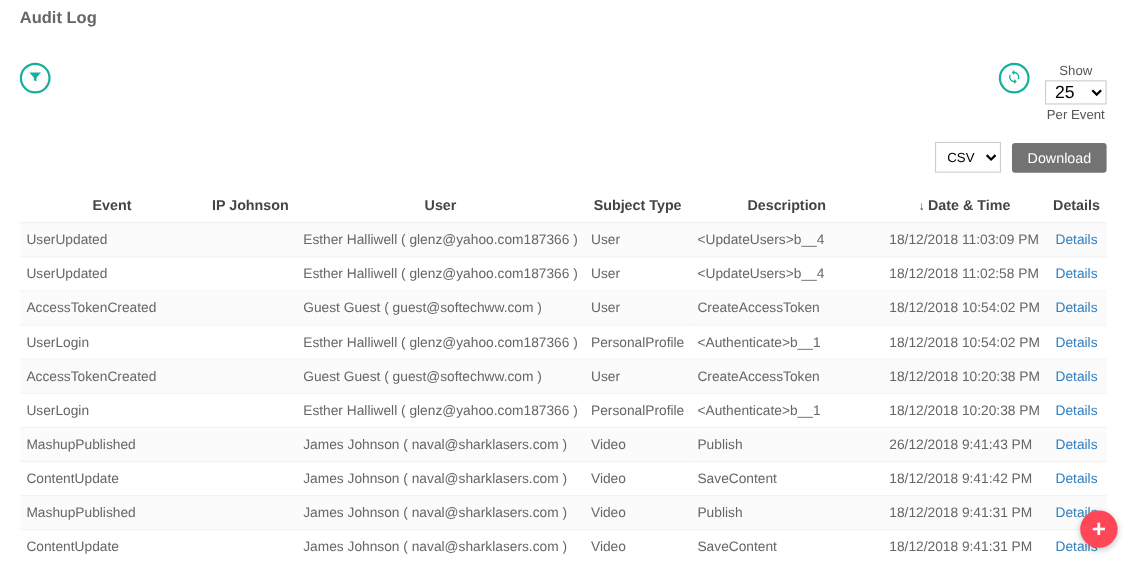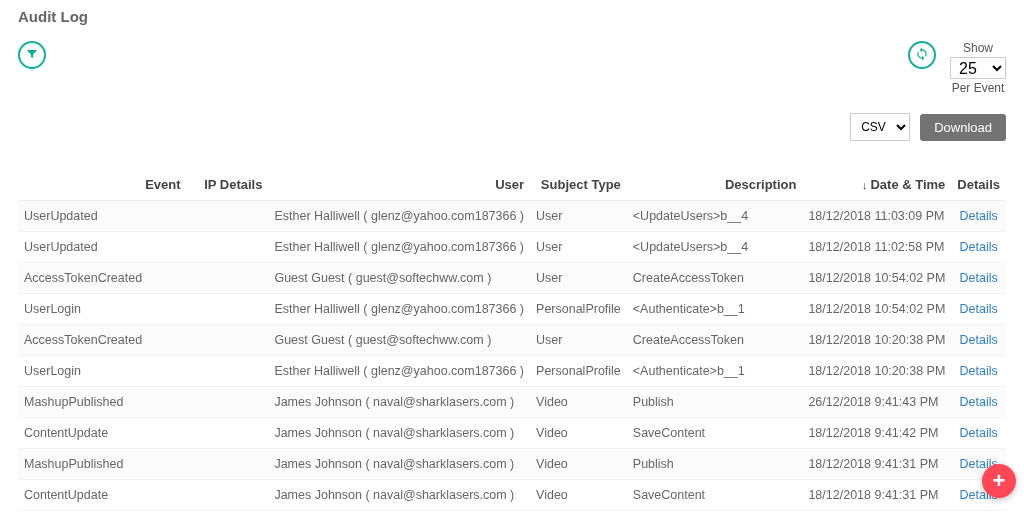--- a/index.html
+++ b/index.html
@@ -1,29 +1,29 @@
 <!DOCTYPE html>
 <html><head>
 <meta charset="utf-8">
 <style>
   * { box-sizing: border-box; margin: 0; padding: 0; }
   body { font-family: -apple-system, "Segoe UI", Arial, sans-serif; font-size: 13px; color: #555; background: #fff; padding: 8px 18px 0 18px; width: 1024px; }
-  .page-title { font-size: 15px; font-weight: 600; color: #666; margin-bottom: 16px; }
+  .page-title { font-size: 15px; font-weight: 600; color: #666; margin-bottom: 32px; }
   .toolbar { display: flex; align-items: flex-start; justify-content: space-between; margin-bottom: 18px; }
   .tb-left { display: flex; align-items: center; }
   .tb-right { display: flex; align-items: flex-start; gap: 14px; }
   .icon-btn { width: 28px; height: 28px; border: 2px solid #14b09b; border-radius: 50%; display: flex; align-items: center; justify-content: center; cursor: pointer; }
   .icon-btn svg { fill: #14b09b; }
   .show-block { display: flex; flex-direction: column; align-items: center; font-size: 12px; color: #555; gap: 2px; }
   .show-block select { width: 56px; height: 22px; font-size: 16px; border: 1px solid #ccc; background: #fff; padding: 0 4px; }
-  .export-row { display: flex; justify-content: flex-end; gap: 10px; margin-bottom: 28px; align-items: center; }
+  .export-row { display: flex; justify-content: flex-end; gap: 10px; margin-bottom: 14px; align-items: center; }
   .export-row select { width: 60px; height: 28px; border: 1px solid #ccc; background: #fff; font-size: 12px; padding: 0 6px; }
   .dl-btn { background: #737373; color: #fff; border: none; border-radius: 3px; padding: 6px 14px; font-size: 13px; cursor: pointer; }
   table { width: 100%; border-collapse: collapse; }
-  thead th { text-align: right; font-weight: 600; font-size: 13px; color: #444; padding: 8px 6px; border-bottom: 1px solid #eee; }
+  thead th { text-align: center; font-weight: 600; font-size: 13px; color: #444; padding: 8px 6px; border-bottom: 1px solid #eee; }
   tbody td { padding: 8px 6px; border-bottom: 1px solid #f3f3f3; color: #666; font-size: 12.5px; white-space: nowrap; }
   tbody tr:nth-child(odd) { background: #fbfbfb; }
   .sort-arrow { font-size: 11px; margin-right: 3px; }
   .details-link { color: #2f7fc1; cursor: pointer; }
   .col-event { width: 180px; }
   .col-ip { width: 90px; }
   .col-user { width: 240px; }
   .col-subject { width: 96px; }
   .col-desc { width: 190px; }
   .col-date { width: 140px; }
@@ -67,21 +67,21 @@
   <select>
     <option>CSV</option>
   </select>
   <button class="dl-btn">Download</button>
 </div>
 
 <table>
   <thead>
     <tr>
       <th class="col-event">Event</th>
-      <th class="col-ip">IP Details</th>
+      <th class="col-ip">IP Johnson</th>
       <th class="col-user">User</th>
       <th class="col-subject">Subject Type</th>
       <th class="col-desc">Description</th>
       <th class="col-date">
         <span class="sort-arrow">↓</span><span>Date &amp; Time</span>
       </th>
       <th class="col-details">Details</th>
     </tr>
   </thead>
   <tbody id="audit-body">

